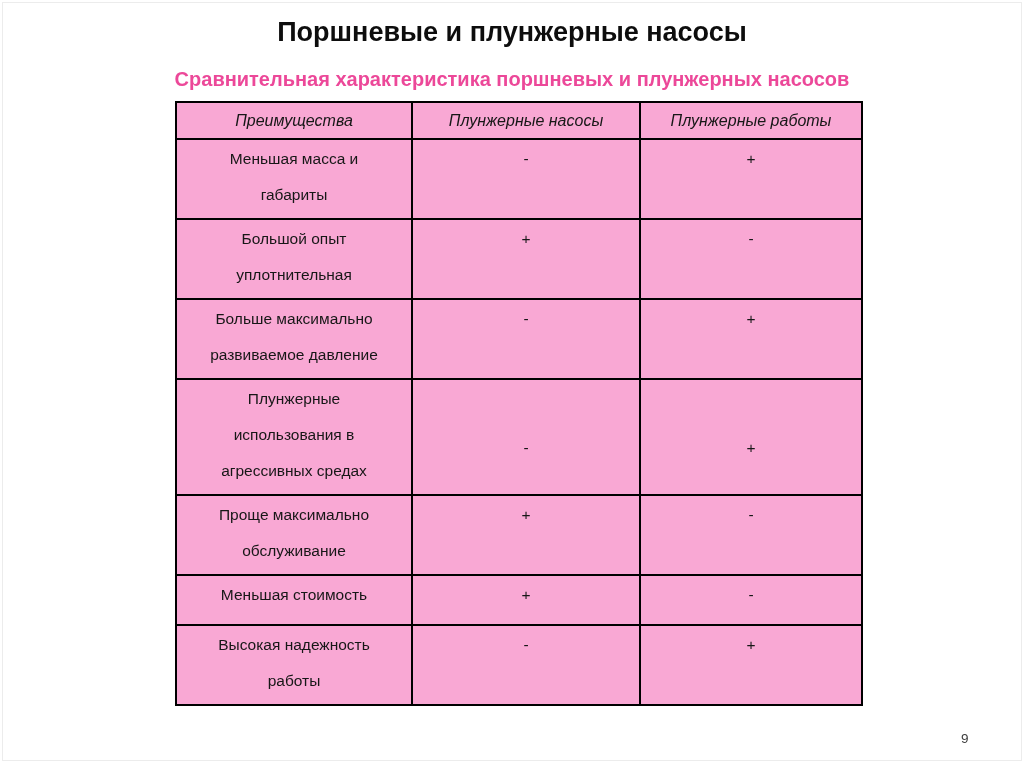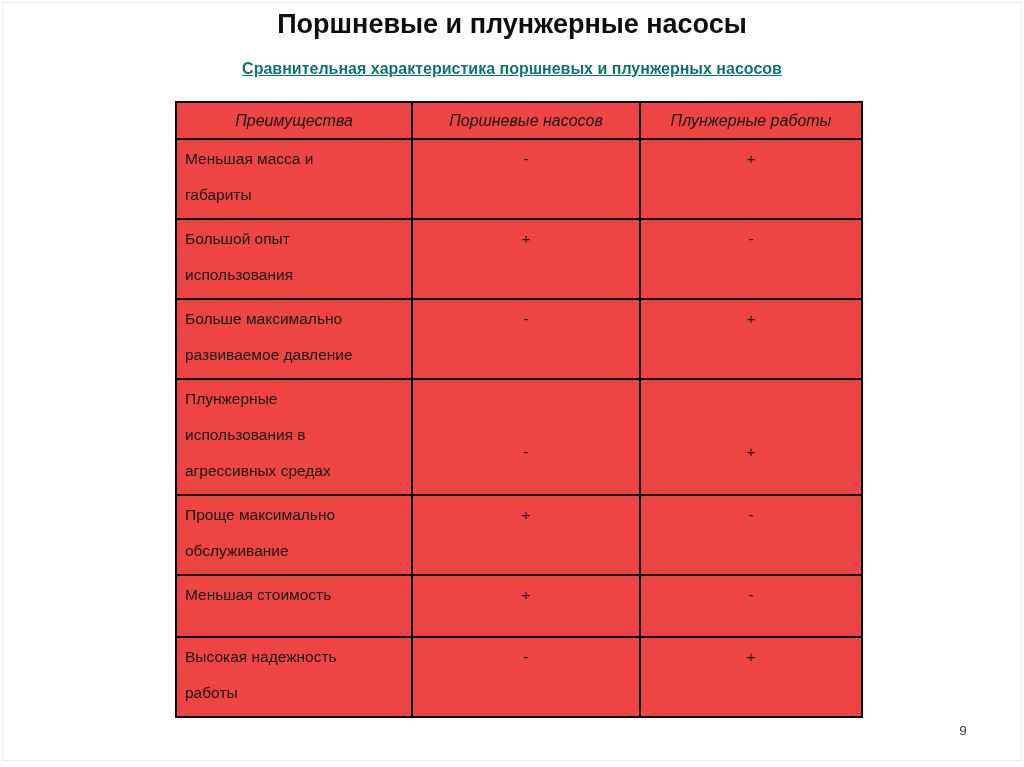--- a/index.html
+++ b/index.html
@@ -1,15 +1,15 @@
 <!DOCTYPE html>
 <html><head>
 <meta charset="utf-8">
 <style>
-  * { margin: 0; padding: 0; box-sizing: border-box; }
+  * { margin: 0; padding: 8px; box-sizing: border-box; }
   html, body {
     width: 1024px; height: 767px;
     background: #ffffff;
     font-family: "Liberation Sans", sans-serif;
     color: #1a1a1a;
     overflow: hidden;
   }
   .slide {
     position: absolute;
     left: 2px; top: 2px; right: 2px; bottom: 6px;
@@ -22,67 +22,66 @@
     text-align: center;
     font-size: 27px;
     font-weight: bold;
     color: #0d0d0d;
     letter-spacing: 0px;
   }
   .slide-subtitle {
     position: absolute;
     top: 57px; left: 0; right: 0;
     text-align: center;
-    font-size: 16px;
+    font-size: 20px;
     font-weight: bold;
-    color: #0f766e;
-    text-decoration: underline;
+    color: #ec4899;
   }
   table.cmp {
     position: absolute;
     left: 172px; top: 98px;
     border-collapse: collapse;
     table-layout: fixed;
     width: 686px;
   }
   table.cmp col.c1 { width: 236px; }
   table.cmp col.c2 { width: 228px; }
   table.cmp col.c3 { width: 222px; }
   table.cmp th, table.cmp td {
     border: 2px solid #000000;
     font-size: 15.5px;
     color: #171717;
-    background: #ef4444;
+    background: #f9a8d4;
   }
   table.cmp th {
     font-style: italic;
     font-weight: normal;
     text-align: center;
     vertical-align: middle;
     height: 37px;
     font-size: 16px;
   }
   td.feature {
     vertical-align: top;
-    text-align: left;
+    text-align: center;
     padding: 1px 8px 5px 8px;
     line-height: 36px;
     white-space: pre-line;
   }
   td.marker {
     vertical-align: top;
     text-align: center;
     padding-top: 1px;
     line-height: 36px;
     font-size: 16px;
   }
   tr.row-h1 { height: 72px; }
   tr.row-h2 { height: 71px; }
   tr.row-tall { height: 108px; }
-  tr.row-short { height: 62px; }
+  tr.row-short { height: 50px; }
   tr.row-last { height: 68px; }
   tr.mid td.marker {
     vertical-align: middle;
     padding-top: 30px;
     line-height: normal;
   }
   .page-number {
     position: absolute;
     left: 950px; top: 720px;
     width: 20px;
@@ -102,34 +101,34 @@
 
   <table class="cmp">
     <colgroup>
         <col class="c1">
         <col class="c2">
         <col class="c3">
       </colgroup>
     <thead>
       <tr>
         <th>Преимущества</th>
-        <th>Поршневые насосов</th>
+        <th>Плунжерные насосы</th>
         <th>Плунжерные работы</th>
       </tr>
     </thead>
     <tbody>
       <tr class="row-h1">
         <td class="feature">Меньшая масса и
 габариты</td>
         <td class="marker">-</td>
         <td class="marker">+</td>
       </tr>
       <tr class="row-h1">
         <td class="feature">Большой опыт
-использования</td>
+уплотнительная</td>
         <td class="marker">+</td>
         <td class="marker">-</td>
       </tr>
       <tr class="row-h2">
         <td class="feature">Больше максимально
 развиваемое давление</td>
         <td class="marker">-</td>
         <td class="marker">+</td>
       </tr>
       <tr class="row-tall mid">

